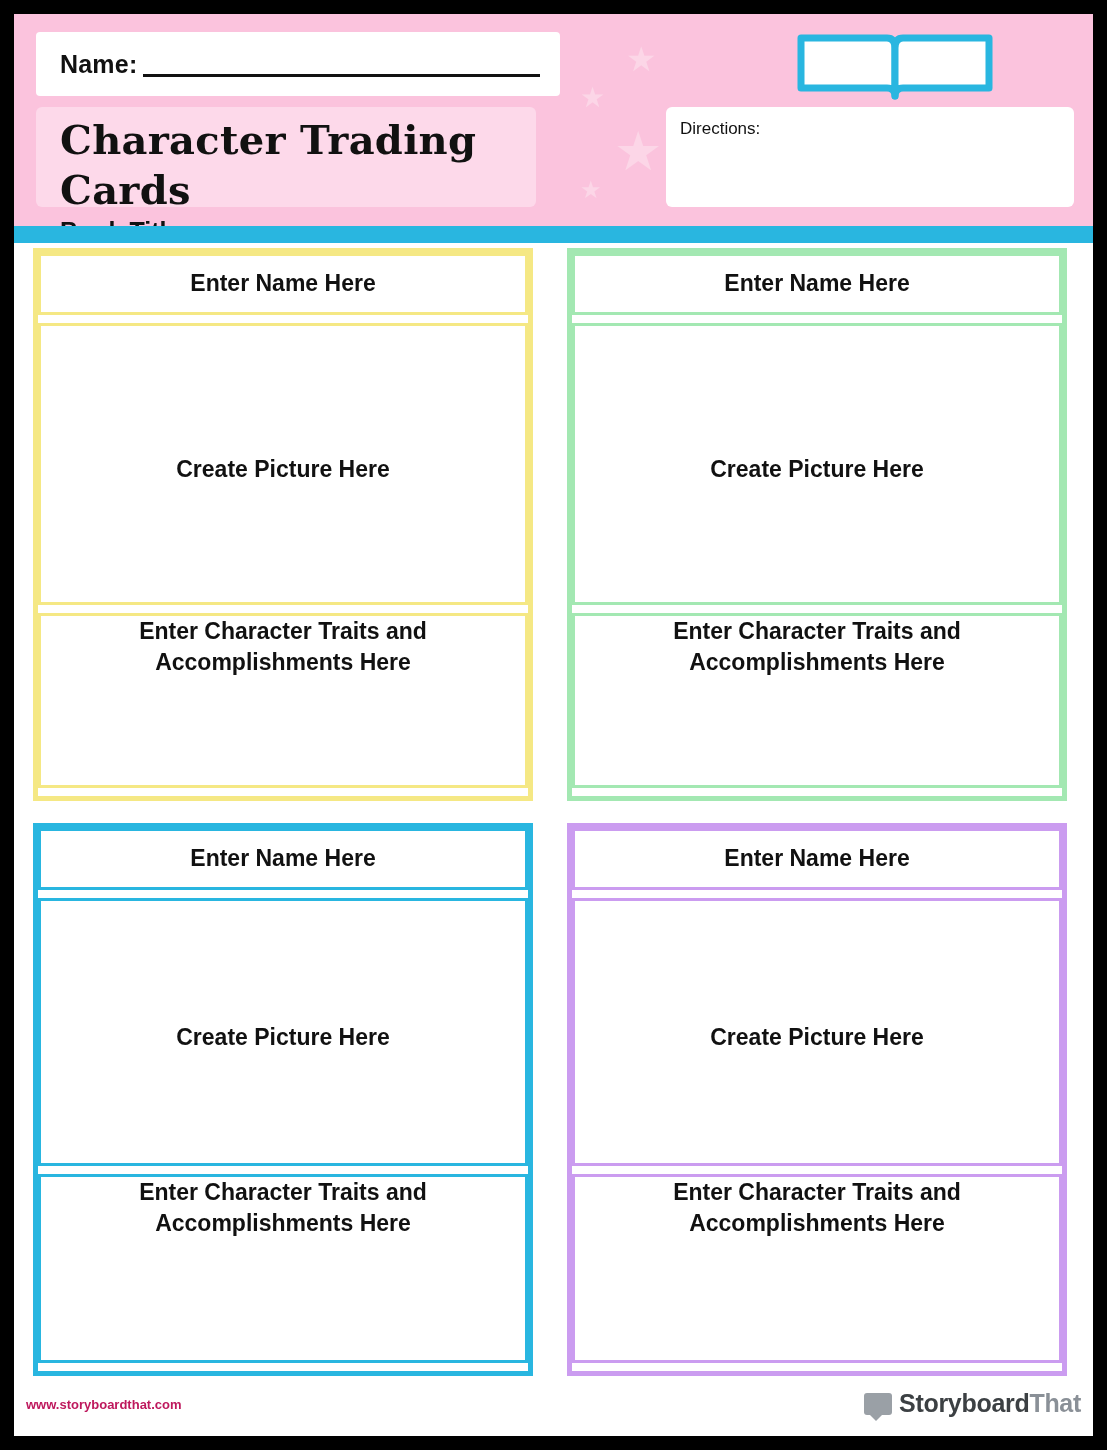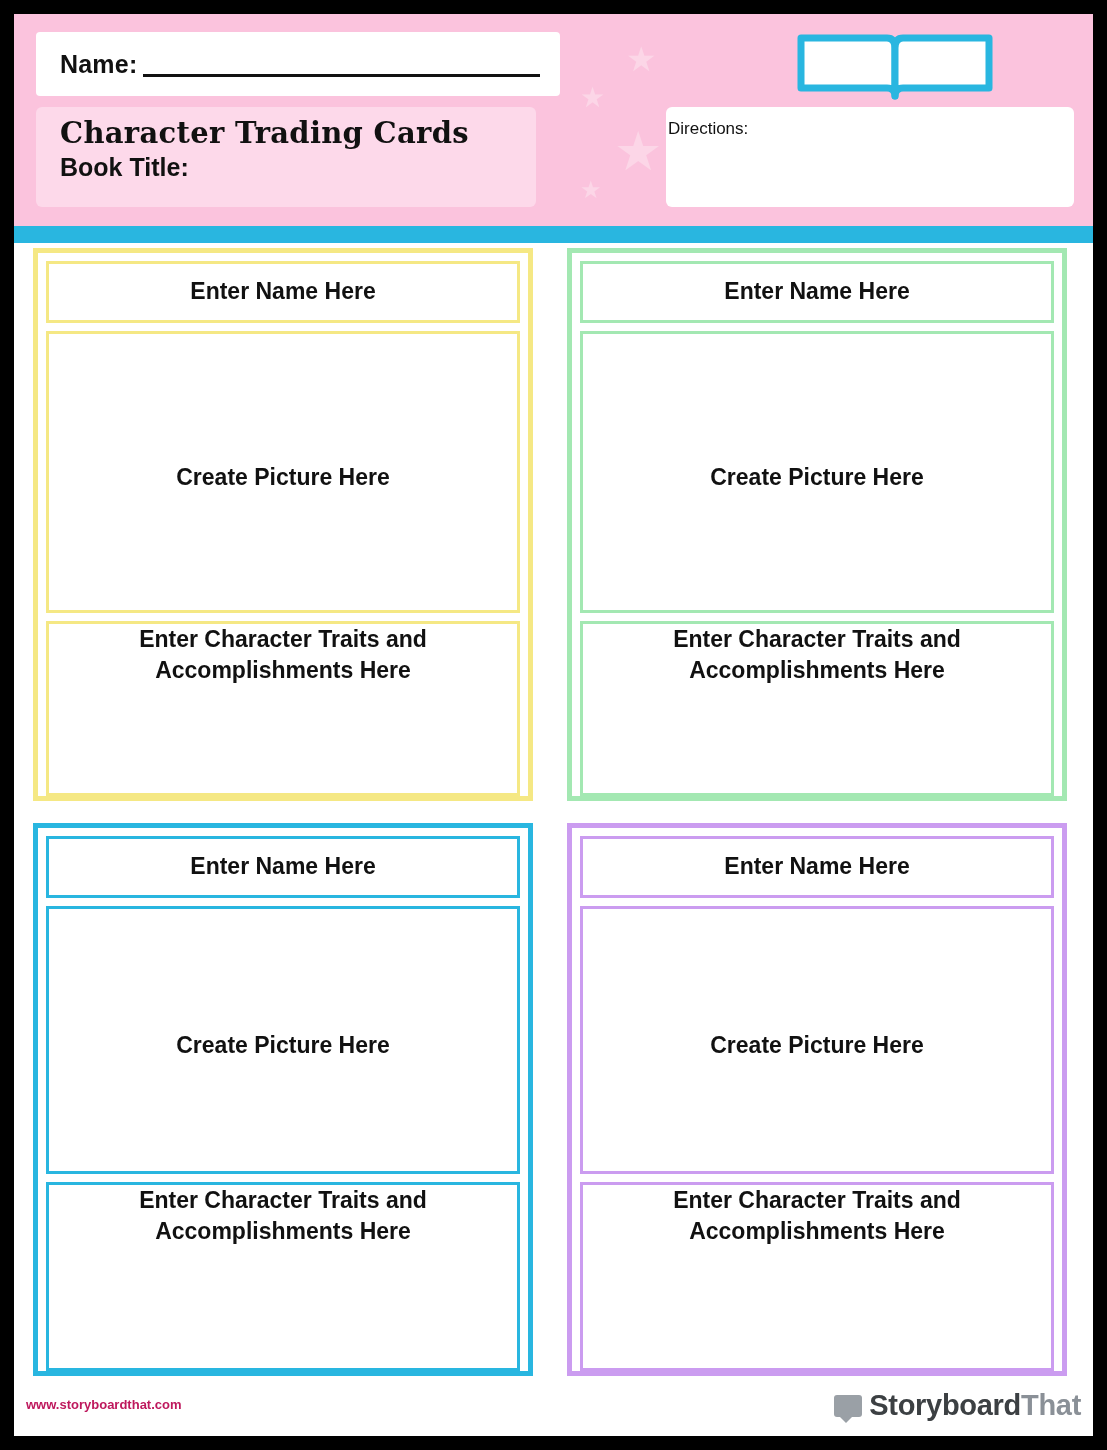--- a/index.html
+++ b/index.html
@@ -66,42 +66,42 @@
     top: 93px;
     width: 500px;
     height: 100px;
     background: #fdd9ea;
     border-radius: 6px;
     box-sizing: border-box;
     padding: 8px 0 0 24px;
   }
   .title-main {
     font-family: "DejaVu Serif", serif;
-    font-size: 29px;
+    font-size: 40px;
     font-weight: bold;
     color: #111111;
     letter-spacing: .3px;
     line-height: 1.25;
   }
   .title-sub {
     font-size: 25px;
     font-weight: bold;
     color: #111111;
     margin-top: 2px;
   }
   .directions-box {
     position: absolute;
     left: 652px;
     top: 93px;
     width: 408px;
     height: 100px;
     background: #ffffff;
     border-radius: 6px;
     box-sizing: border-box;
-    padding: 12px 2px;
+    padding: 12px 14px;
   }
   .directions-label {
     font-size: 17px;
     color: #111111;
   }
   .book-icon {
     position: absolute;
     left: 775px;
     top: 12px;
     width: 212px;
@@ -124,21 +124,20 @@
     height: 1138px;
     background: #ffffff;
     box-sizing: border-box;
   }
   .card {
     position: absolute;
     box-sizing: border-box;
     border-style: solid;
     border-width: 5px;
     background: #ffffff;
-    padding: 8px;
   }
   .card-inner-box {
     border-style: solid;
     border-width: 3px;
     background: #ffffff;
     box-sizing: border-box;
     display: flex;
     justify-content: center;
   }
   .box-name {
@@ -212,21 +211,21 @@
   .brand-mark:after {
     content: "";
     position: absolute;
     left: 5px;
     bottom: -6px;
     border-left: 7px solid transparent;
     border-right: 7px solid transparent;
     border-top: 7px solid #9aa0a6;
   }
   .brand-text {
-    font-size: 29px;
+    font-size: 25px;
     font-weight: bold;
     color: #3c4043;
     letter-spacing: -.3px;
   }
   .brand-text .light { color: #8a9097; font-weight: bold; }
 </style>
 </head>
 <body>
 
 <div class="page">

